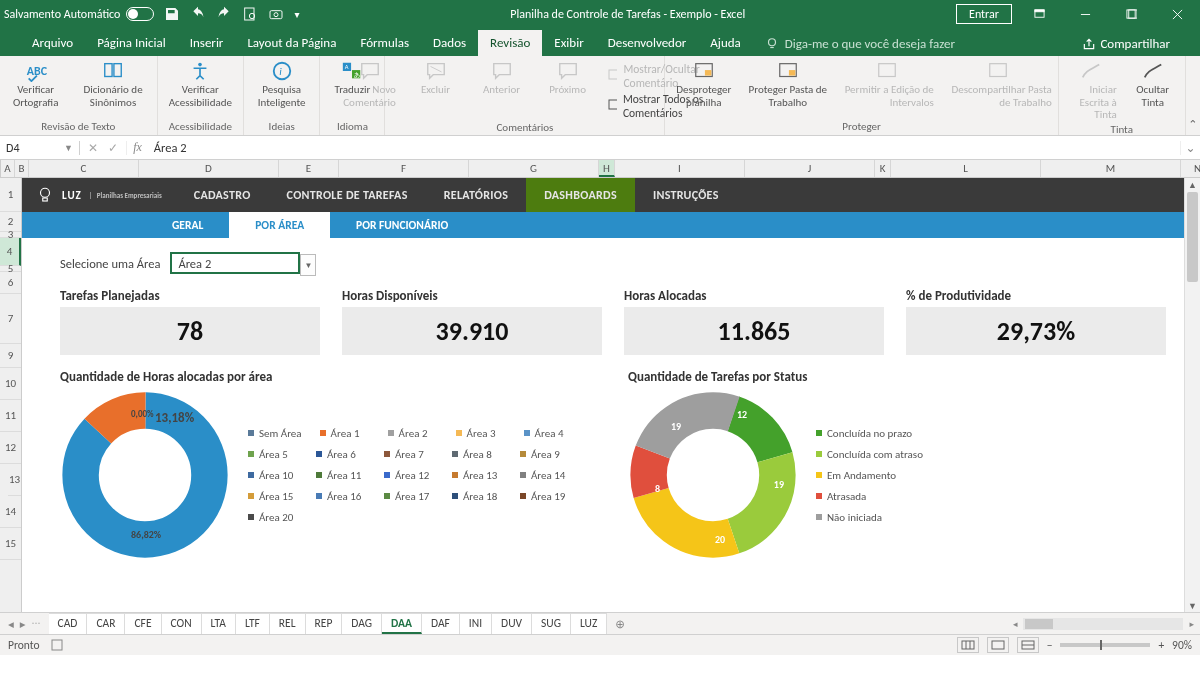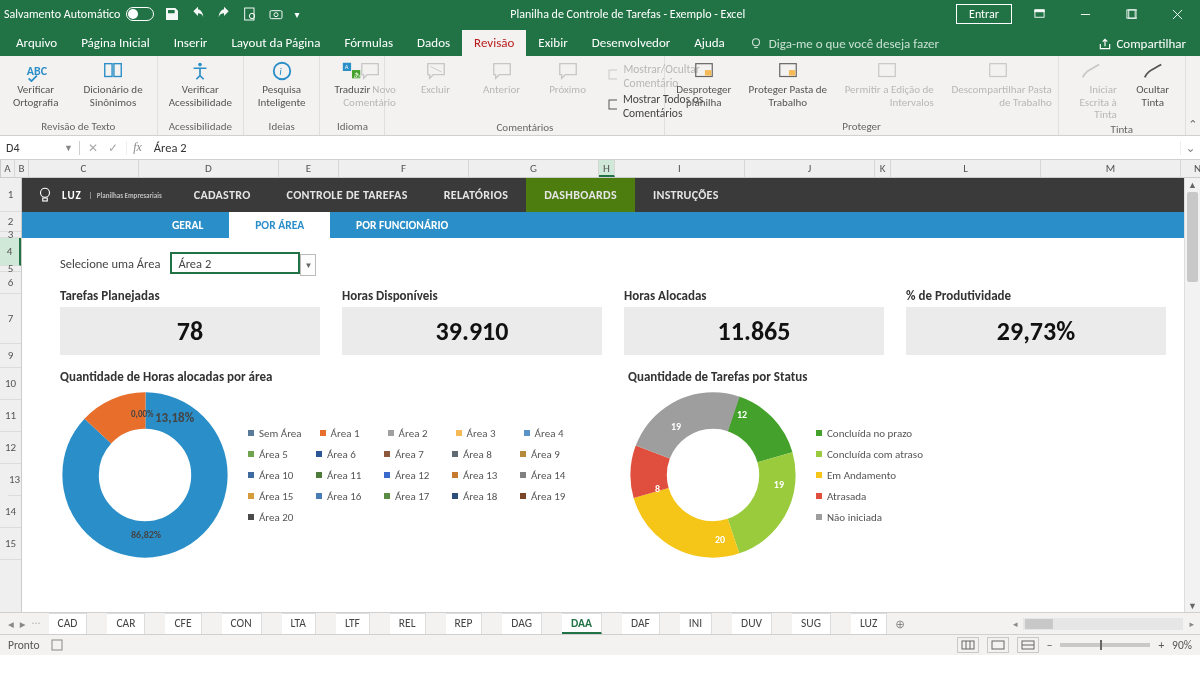--- a/index.html
+++ b/index.html
@@ -12,23 +12,23 @@
 .title-bar .right { display: flex; align-items: center; gap: 8px; }
 .title-bar .autosave-toggle { display: inline-flex; align-items: center; gap: 6px; }
 .toggle-switch { width: 28px; height: 14px; border: 1px solid #fff; border-radius: 7px; position: relative; }
 .toggle-switch::after { content: ""; position: absolute; left: 1px; top: 1px; width: 10px; height: 10px; border-radius: 50%; background: #fff; }
 .title-bar .qat-icon { opacity: .95; width: 16px; height: 16px; fill: #fff; }
 .title-bar .entrar { border: 1px solid #fff; padding: 2px 12px; font-size: 12px; }
 .win-btn { width: 38px; height: 28px; display: flex; align-items: center; justify-content: center; }
 .win-btn svg { width: 11px; height: 11px; stroke: #fff; fill: none; stroke-width: 1; }
 
 
-.ribbon-tabs { background: #217346; height: 28px; display: flex; align-items: flex-end; padding: 0 4px; color: #fff; font-size: 13px; }
+.ribbon-tabs { background: #217346; height: 28px; display: flex; align-items: flex-end; padding: 0 20px; color: #fff; font-size: 13px; }
 .ribbon-tab { padding: 5px 12px 6px; cursor: default; }
-.ribbon-tab.active { background: #f3f2f1; color: #b91c1c; }
+.ribbon-tab.active { background: #f3f2f1; color: #14532d; }
 .ribbon-tell { display: flex; align-items: center; gap: 6px; color: #c8e0d2; padding: 5px 12px; }
 .ribbon-share { margin-left: auto; padding: 5px 10px; display: flex; align-items: center; gap: 4px; }
 
 
 .ribbon-body { background: #f3f2f1; border-bottom: 1px solid #d0d0d0; height: 80px; display: flex; align-items: stretch; font-size: 11px; color: #555; }
 .ribbon-group { display: flex; flex-direction: column; align-items: center; padding: 2px 6px 2px; border-right: 1px solid #e1dfdd; }
 .ribbon-group .items { display: flex; gap: 10px; align-items: flex-start; flex: 1; padding-top: 2px;}
 .ribbon-group .label { font-size: 11px; color: #666; padding-top: 1px; }
 .ribbon-btn { display: flex; flex-direction: column; align-items: center; gap: 2px; min-width: 52px; text-align: center; line-height: 1.15; color: #555; }
 .ribbon-btn.dim { color: #b7b7b7; text-align: right; }
@@ -625,21 +625,21 @@
     <div class="arrow" style="bottom:1px;">▼</div>
   </div>
 </div>
 
 <div class="sheet-tabs">
   <div class="sheet-nav">
     <span>◂</span>
     <span>▸</span>
     <span style="font-size:9px;">⋯</span>
   </div>
-  <div id="sheettabs" style="display:flex;gap:20px;">
+  <div id="sheettabs" style="display:flex;">
       <div class="stab2">CAD</div>
       <div class="stab2">CAR</div>
       <div class="stab2">CFE</div>
       <div class="stab2">CON</div>
       <div class="stab2">LTA</div>
       <div class="stab2">LTF</div>
       <div class="stab2">REL</div>
       <div class="stab2">REP</div>
       <div class="stab2">DAG</div>
       <div class="stab2 active">DAA</div>

